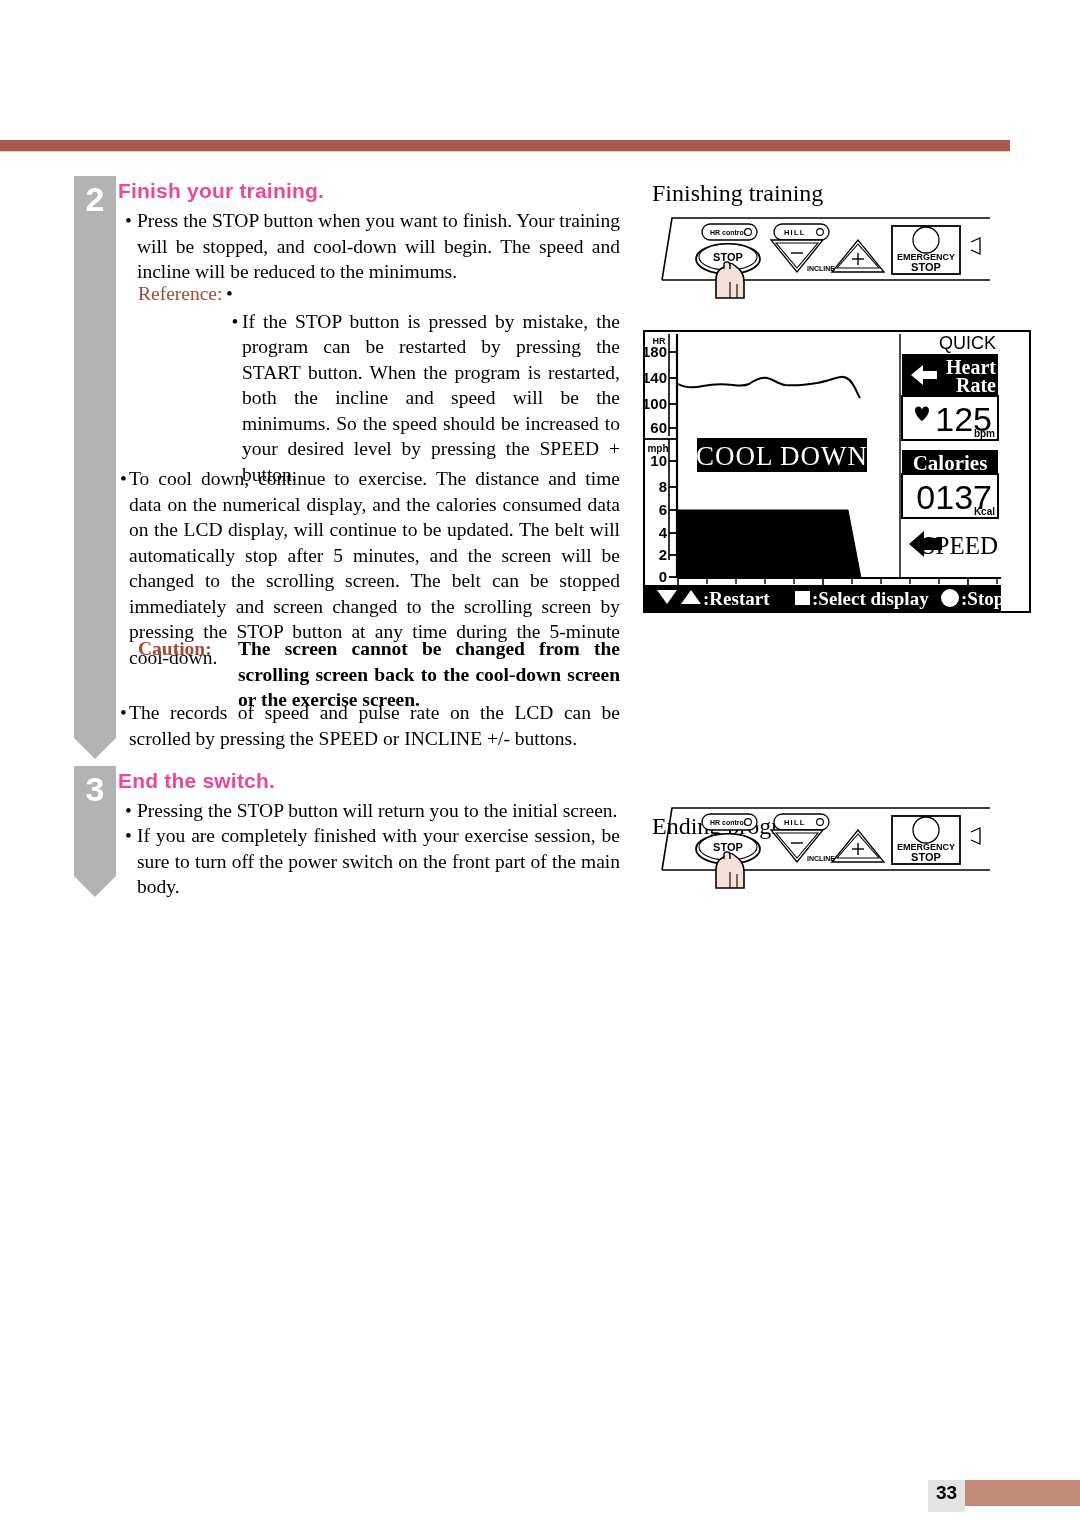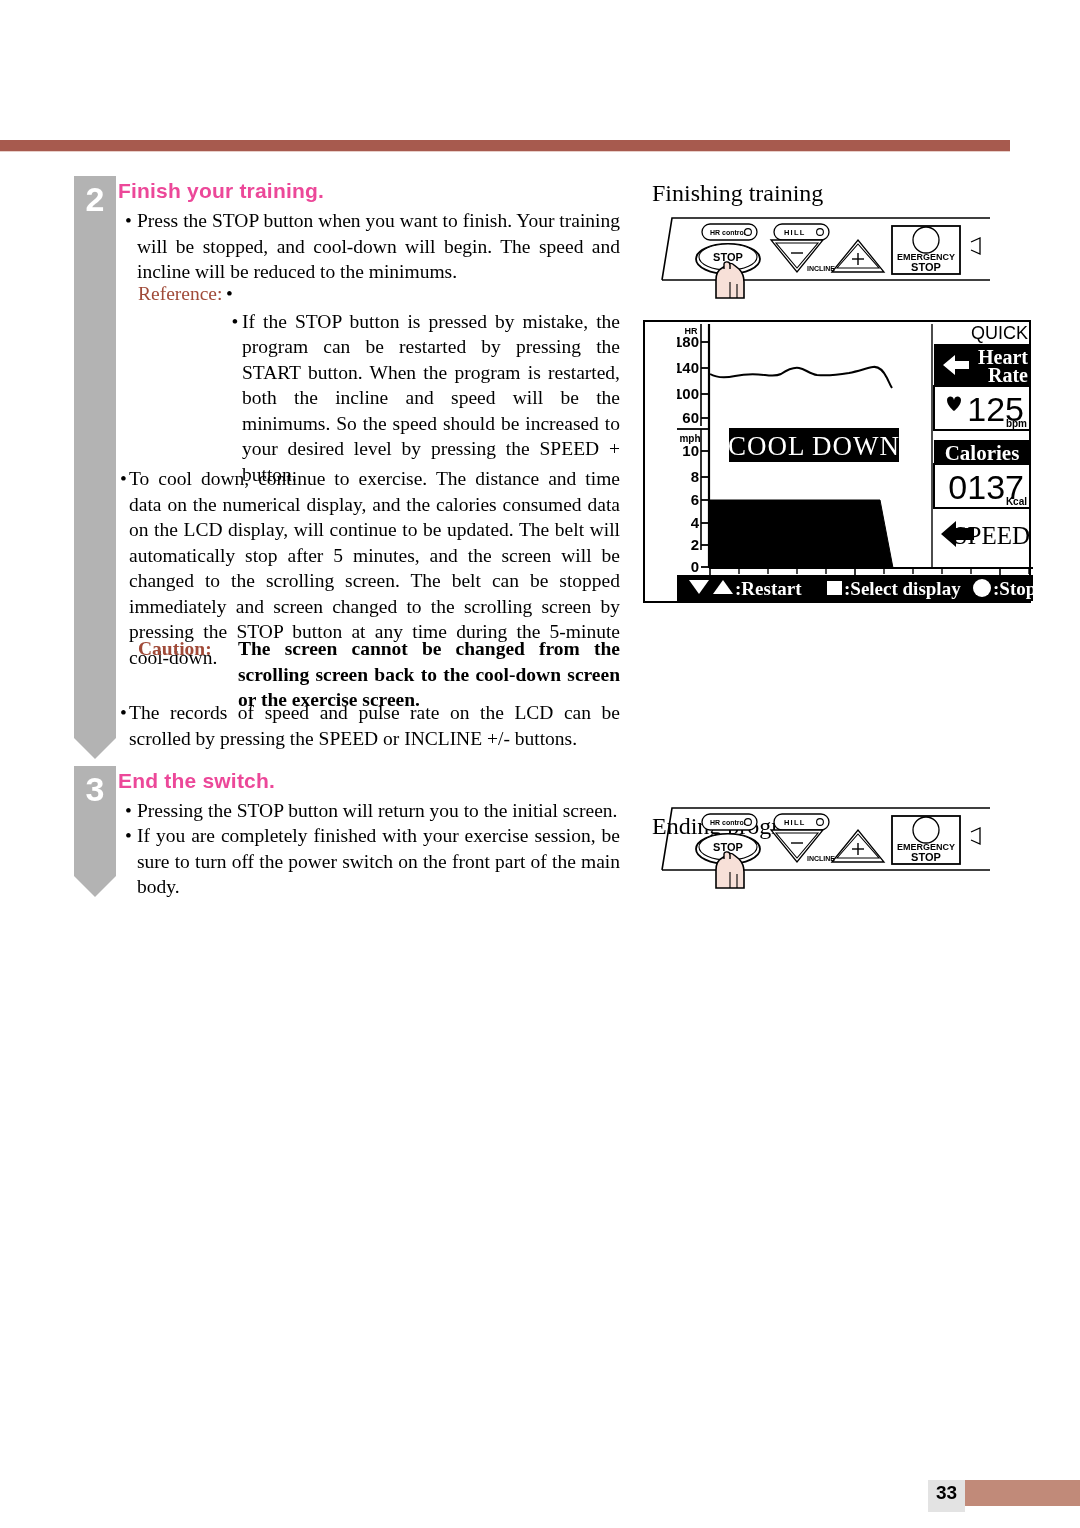--- a/index.html
+++ b/index.html
@@ -126,27 +126,26 @@
     width: 330px;
     height: 90px;
   }
   #console-1 { left: 660px; top: 212px; }
   #console-2 { left: 660px; top: 802px; }
 
   
   #lcd {
     position: absolute;
     left: 643px;
-    top: 320px;
+    top: 330px;
     width: 388px;
     height: 283px;
     background: #ffffff;
     border: 2px solid #000;
     box-sizing: border-box;
-    padding-left: 32px;
   }
   #lcd-svg { display: block; }
 
   
   #footer-bar {
     position: absolute;
     left: 965px;
     top: 1480px;
     width: 115px;
     height: 26px;

